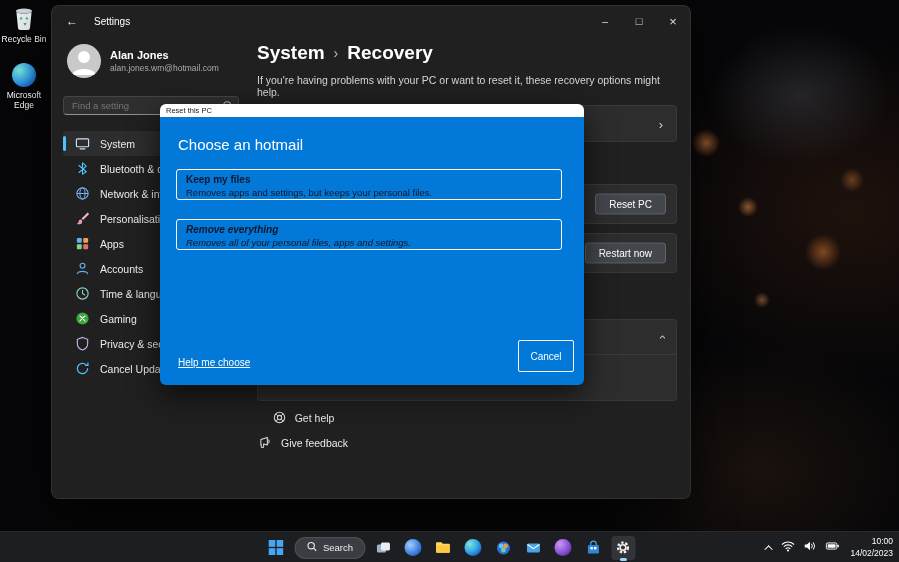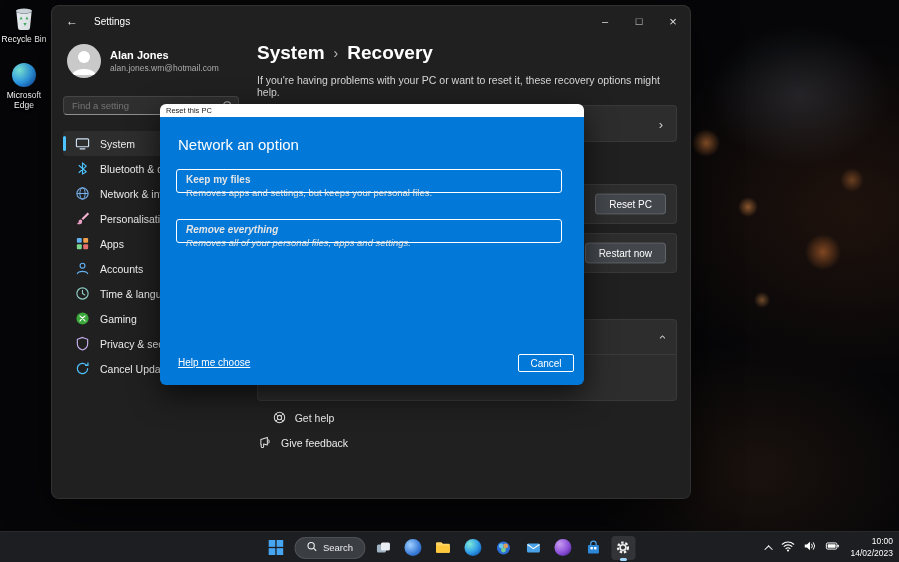--- a/index.html
+++ b/index.html
@@ -84,30 +84,30 @@
 
   
   .reset-dialog {
     position:absolute; left:160px; top:104px; width:424px; height:281px; z-index:5;
     border-radius:6px; overflow:hidden; box-shadow:0 10px 30px rgba(0,0,0,.65);
   }
   .dlg-titlebar { height:13px; background:#fff; color:#1a1a1a; font-size:7.5px; line-height:13px; padding-left:6px; }
   .dlg-body { position:relative; height:268px; background:#0278d8; }
   .dlg-heading { position:absolute; left:18px; top:19px; font-size:15px; font-weight:normal; color:#fff; }
   .dlg-option {
-    position:absolute; left:16px; right:22px; height:24px;
-    border:1px solid #fff; border-radius:3px; padding:3px 9px; color:#e5e5e5; cursor:default;
+    position:absolute; left:16px; right:22px; height:31px;
+    border:1px solid #fff; border-radius:3px; padding:3px 9px; color:#0f172a; cursor:default;
   }
   #dlg-option-keep { top:52px; }
   #dlg-option-remove { top:102px;font-style:italic; }
   .dlg-option .t { font-size:10px; font-weight:bold; line-height:1.4; }
   .dlg-option .d { font-size:9.5px; line-height:1.3; }
   .dlg-help { position:absolute; left:18px; bottom:17px; font-size:10px; color:#fff; text-decoration:underline; }
   .dlg-cancel {
-    position:absolute; right:10px; bottom:13px; width:56px; height:18px;
+    position:absolute; right:10px; bottom:13px; width:56px; height:32px;
     background:transparent; border:1px solid #fff; border-radius:2px; color:#fff; font-size:10px; font-family:inherit;
   }
 
   
   .taskbar {
     position:absolute; left:0; right:0; bottom:0; height:31px; z-index:10;
     background:rgba(29,31,34,.96); border-top:1px solid rgba(255,255,255,.05);
   }
   .tb-center { position:absolute; left:50%; top:0; transform:translateX(-50%); height:31px; display:flex; align-items:center; gap:6px; }
   .tb-icon { width:24px; height:24px; border-radius:4px; display:flex; align-items:center; justify-content:center; position:relative; }
@@ -315,21 +315,21 @@
         </span>
         <span>Give feedback</span>
       </div>
     </div>
   </div>
 </div>
 
 <div class="reset-dialog">
   <div class="dlg-titlebar">Reset this PC</div>
   <div class="dlg-body">
-    <div class="dlg-heading">Network an option</div>
+    <div class="dlg-heading">Choose an hotmail</div>
 
     <div class="dlg-option" id="dlg-option-keep">
       <div class="t">Keep my files</div>
       <div class="d">Removes apps and settings, but keeps your personal files.</div>
     </div>
 
     <div class="dlg-option" id="dlg-option-remove">
       <div class="t">Remove everything</div>
       <div class="d">Removes all of your personal files, apps and settings.</div>
     </div>

